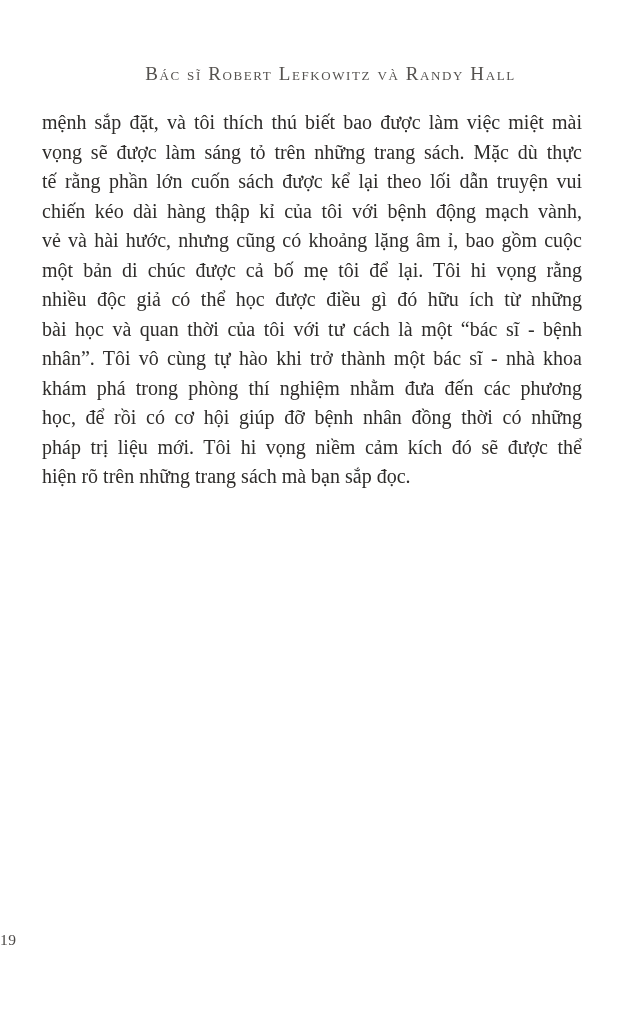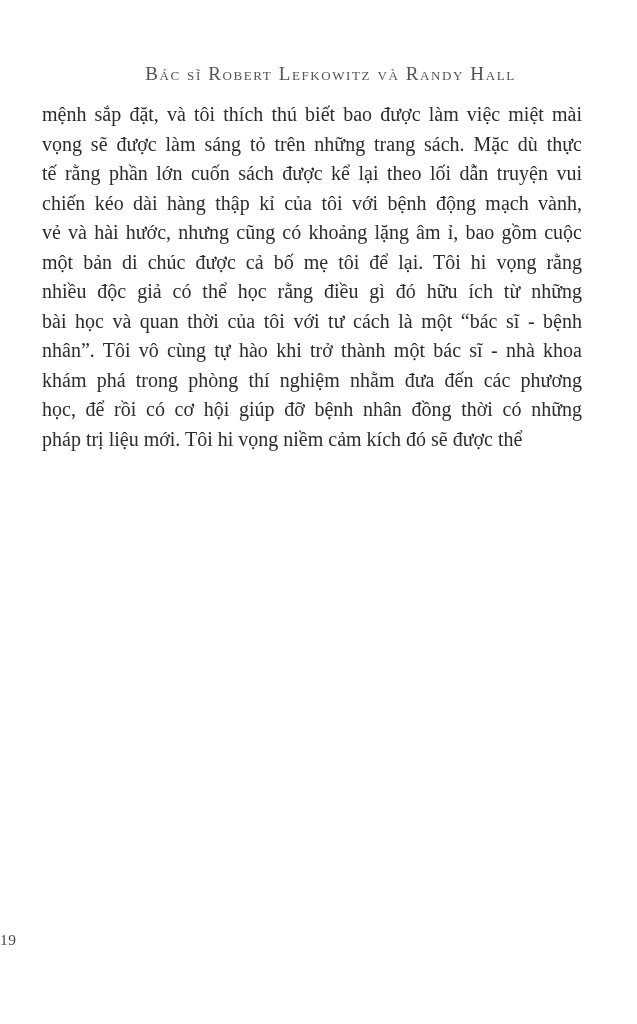--- a/index.html
+++ b/index.html
@@ -28,21 +28,21 @@
     left: 12px;
     width: 100%;
     text-align: center;
     font-variant: small-caps;
     font-size: 19px;
     letter-spacing: 1.6px;
     color: var(--header-ink);
   }
   .body-text {
     position: absolute;
-    top: 100px;
+    top: 108px;
     left: 42px;
     width: 540px;
     font-size: 20px;
     line-height: 29.5px;
     color: var(--ink);
   }
   .body-text .line {
     text-align: justify;
     text-align-last: justify;
     white-space: normal;
@@ -68,22 +68,23 @@
 <div class="page">
   <div class="running-header">Bác sĩ Robert Lefkowitz và Randy Hall</div>
 
   <div class="body-text">
       <div class="line">mệnh sắp đặt, và tôi thích thú biết bao được làm việc miệt mài</div>
       <div class="line">vọng sẽ được làm sáng tỏ trên những trang sách. Mặc dù thực</div>
       <div class="line">tế rằng phần lớn cuốn sách được kể lại theo lối dẫn truyện vui</div>
       <div class="line">chiến kéo dài hàng thập kỉ của tôi với bệnh động mạch vành,</div>
       <div class="line">vẻ và hài hước, nhưng cũng có khoảng lặng âm ỉ, bao gồm cuộc</div>
       <div class="line">một bản di chúc được cả bố mẹ tôi để lại. Tôi hi vọng rằng</div>
-      <div class="line">nhiều độc giả có thể học rằng điều gì đó hữu ích từ những</div>
+      <div class="line">nhiều độc giả có thể học được điều gì đó hữu ích từ những</div>
       <div class="line">bài học và quan thời của tôi với tư cách là một “bác sĩ - bệnh</div>
       <div class="line">nhân”. Tôi vô cùng tự hào khi trở thành một bác sĩ - nhà khoa</div>
       <div class="line">khám phá trong phòng thí nghiệm nhằm đưa đến các phương</div>
       <div class="line">học, để rồi có cơ hội giúp đỡ bệnh nhân đồng thời có những</div>
       <div class="line">pháp trị liệu mới. Tôi hi vọng niềm cảm kích đó sẽ được thể</div>
+      <div class="line">hiện rõ trên những trang sách mà bạn sắp đọc.</div>
     </div>
 
   <div class="page-number">19</div>
 </div>
 
 </body></html>

